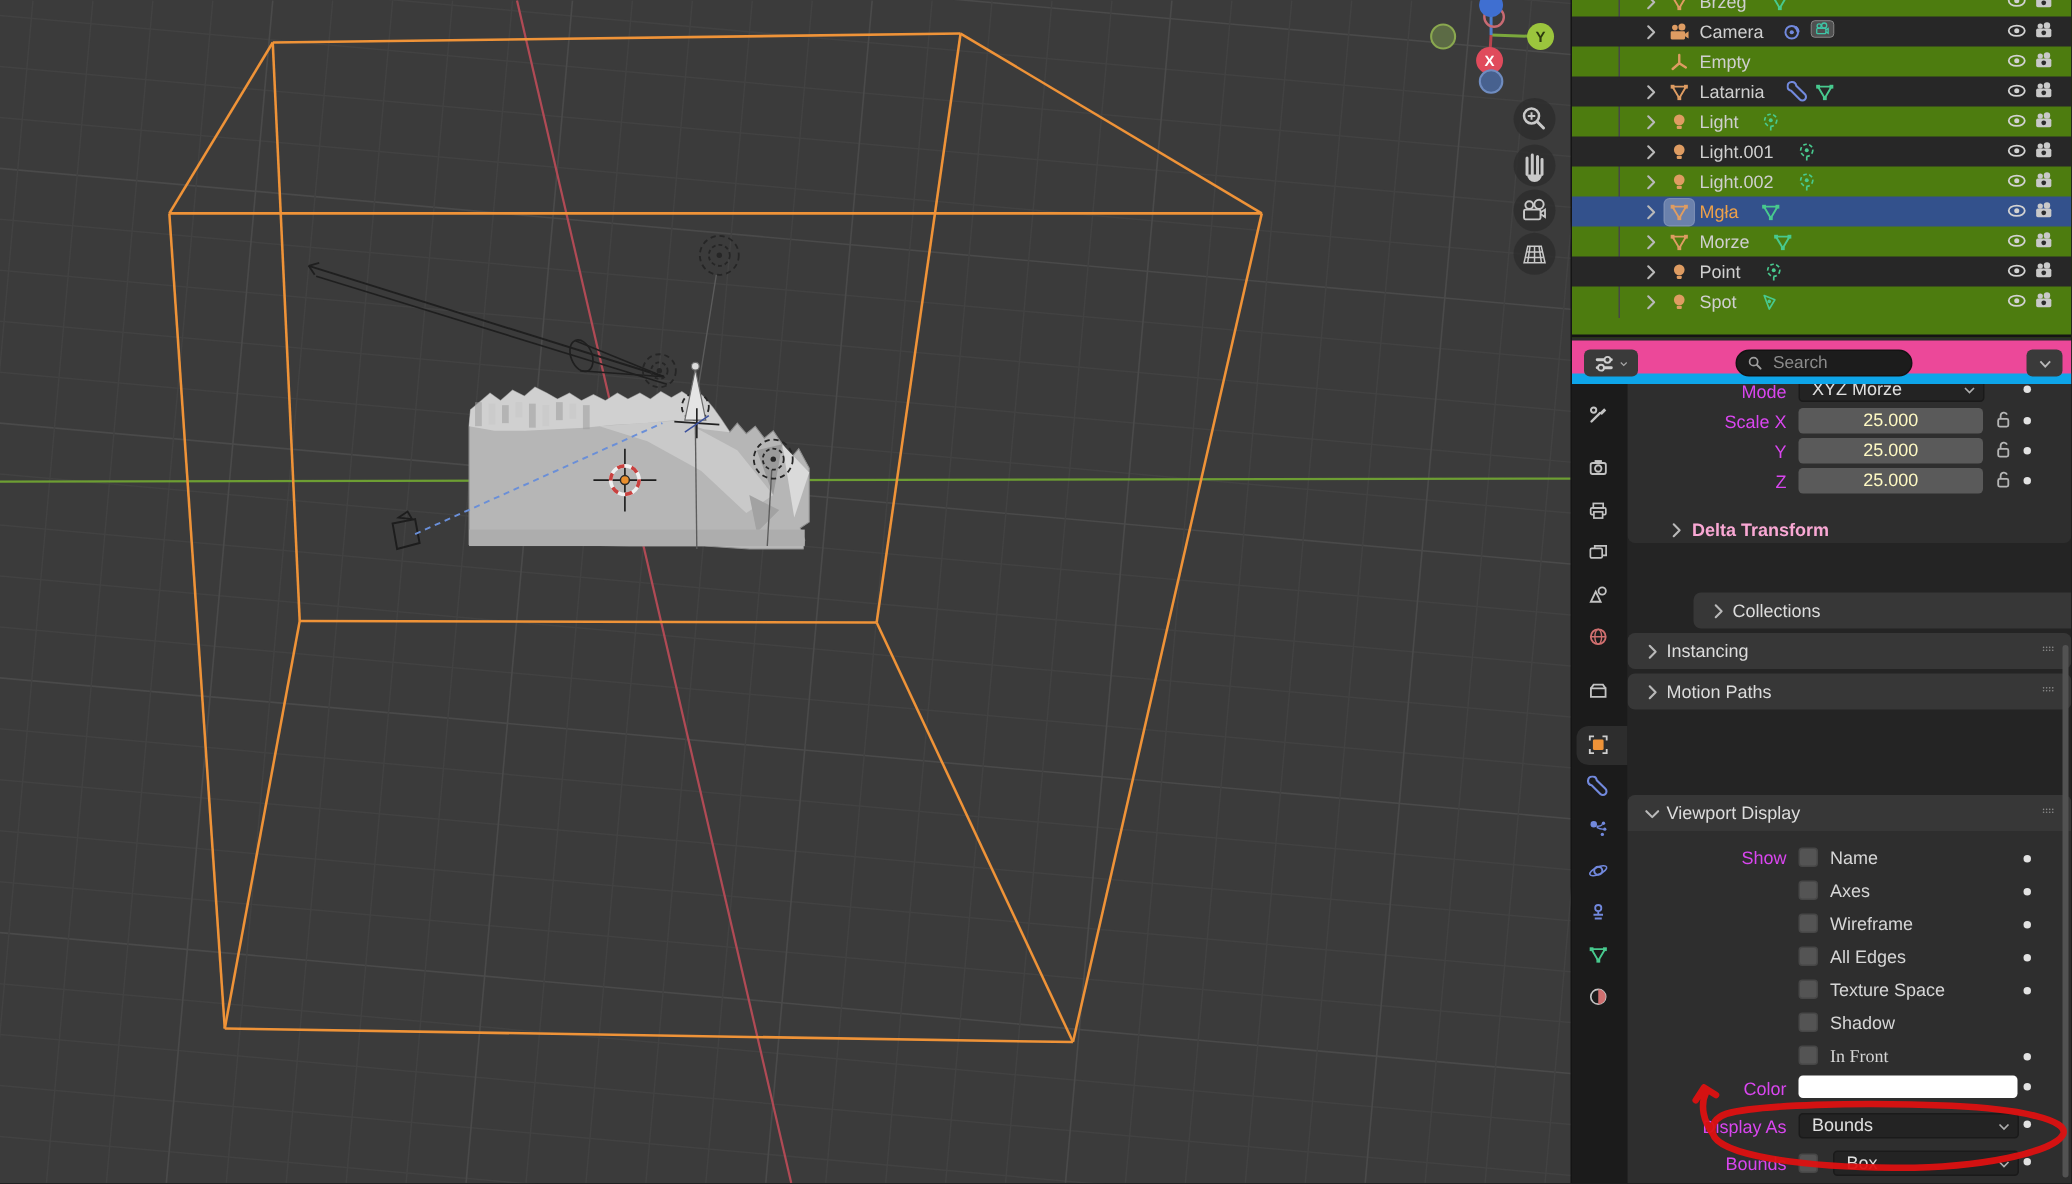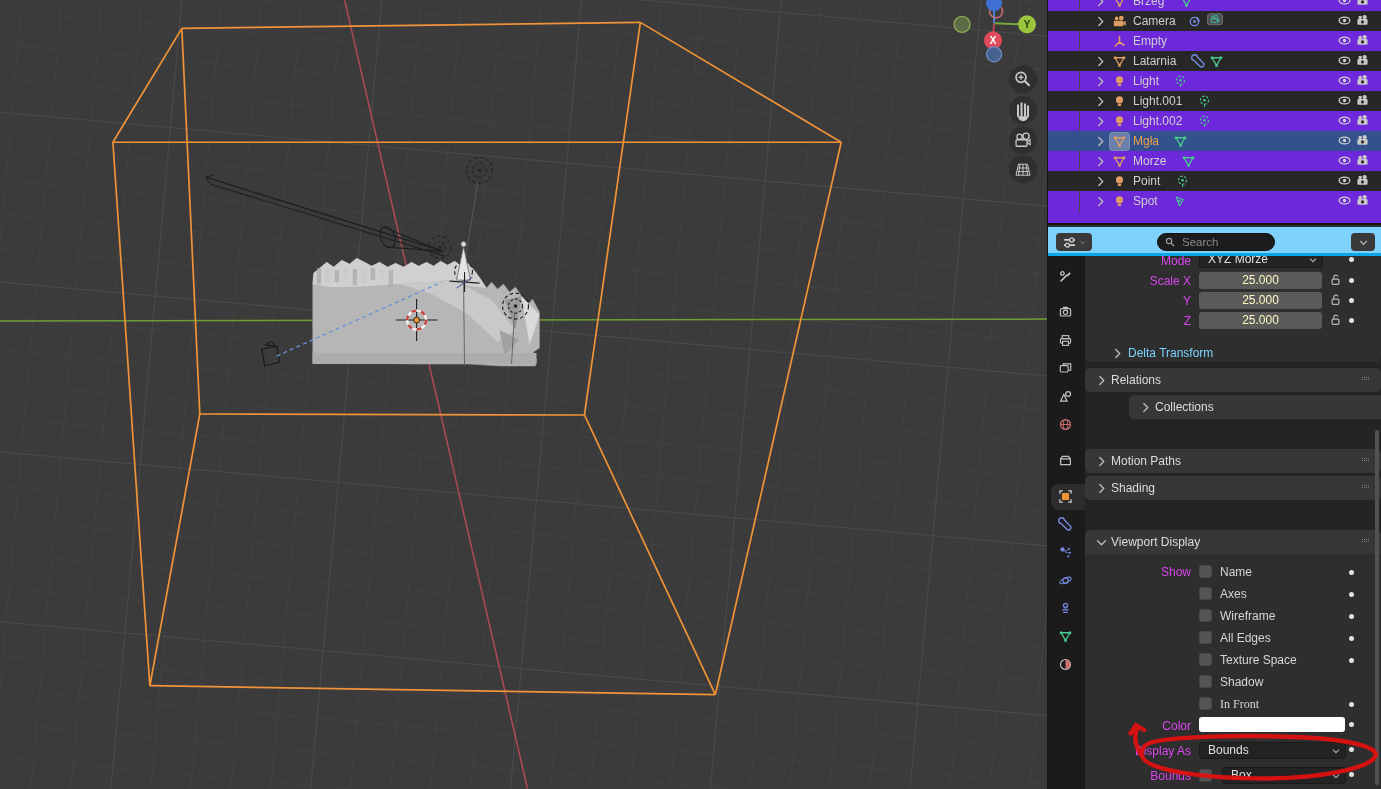--- a/index.html
+++ b/index.html
@@ -3,38 +3,38 @@
 <meta charset="utf-8">
 <style>
   html,body{margin:0;padding:0;background:#111;}
   *{box-sizing:border-box;}
   .screen{position:relative;width:1381px;height:789px;overflow:hidden;
     font-family:"Liberation Sans","DejaVu Sans",sans-serif;background:#2d2d2d;color:#d4d4d4;
     -webkit-font-smoothing:antialiased;}
   
   #viewport{position:absolute;left:0;top:0;width:1048px;height:789px;background:#3b3b3b;border-right:1px solid #151515;}
   
-  #outliner{position:absolute;left:1048px;top:0;width:333px;height:225px;background:#6d28d9;overflow:hidden;border-bottom:2px solid #141414;}
+  #outliner{position:absolute;left:1048px;top:0;width:333px;height:225px;background:#4d7c0f;overflow:hidden;border-bottom:2px solid #141414;}
   #outliner .tree-line{position:absolute;left:31px;top:0;width:1px;height:212px;background:#474747;}
   .olist{position:absolute;left:0;top:-9px;right:0;}
   .orow{position:relative;height:20px;display:flex;align-items:center;font-size:12px;color:#cfcfcf;}
   .orow.alt{background:#272727;}
   .orow.selected{background:#33518c;}
   .orow .slot-ch{position:absolute;left:45px;width:15px;height:15px;}
   .orow .slot-icon{position:absolute;left:62px;width:19px;height:17px;display:flex;align-items:center;justify-content:center;border-radius:3px;}
   .orow.selected .slot-icon.activebg{background:rgba(255,255,255,.28);box-shadow:0 0 0 1px rgba(255,255,255,.35);}
   .orow .oname{position:absolute;left:85px;white-space:nowrap;}
   .orow .extras{position:absolute;display:flex;gap:3px;align-items:center;}
   .orow .eye{position:absolute;left:289px;width:16px;height:16px;}
   .orow .rcam{position:absolute;left:307px;width:16px;height:16px;}
   .orow.selected .oname.active-name{color:#eda14a;}
   svg{display:block;}
   
   #props{position:absolute;left:1048px;top:227px;width:333px;height:562px;background:#242424;}
-  #props-header{position:absolute;left:0;top:0;width:333px;height:29px;background:#7dd3fc;border-bottom:3px solid #0ea5e9;}
+  #props-header{position:absolute;left:0;top:0;width:333px;height:29px;background:#ec4899;border-bottom:7px solid #0ea5e9;}
   .hdr-btn{position:absolute;top:6px;height:18px;background:#3a3a3a;border-radius:4px;display:flex;align-items:center;justify-content:center;gap:1px;}
   #editor-type-btn{left:8px;width:36px;}
   #filter-btn{left:303px;width:24px;}
   #search-box{position:absolute;left:109px;top:6px;width:118px;height:18px;background:#1c1c1c;border:1px solid #131313;border-radius:9px;display:flex;align-items:center;padding:0 6px;gap:4px;}
   #search-box input{flex:1;min-width:0;background:transparent;border:none;outline:none;color:#cfcfcf;font-size:11.5px;font-family:inherit;}
   #search-box input::placeholder{color:#8b8b8b;}
   #tabstrip{position:absolute;left:0;top:29px;width:37px;height:533px;background:#1b1b1b;}
   .ptab{position:absolute;left:10px;width:17px;height:17px;cursor:pointer;}
   .ptab-active-bg{position:absolute;left:3px;width:34px;height:26px;background:#2d2d2d;border-radius:8px 0 0 8px;}
   #pcontent{position:absolute;left:37px;top:29px;width:296px;height:533px;background:#242424;overflow:hidden;}
@@ -46,21 +46,21 @@
   .plabel{position:absolute;left:0;top:3px;width:106px;text-align:right;font-size:12px;color:#d946ef;white-space:nowrap;}
   .num-field{position:absolute;left:114px;width:123px;height:17px;background:#5a5a5a;border-radius:3px;color:#fef9c3;font-size:12px;text-align:center;line-height:17px;}
   .dropdown{position:absolute;height:17px;background:#232323;border:1px solid #1a1a1a;border-radius:3px;color:#e0e0e0;font-size:12px;line-height:15px;padding-left:8px;}
   .dropdown .ddchev{position:absolute;right:3px;top:2px;width:12px;height:12px;}
   .cb{position:absolute;width:13px;height:13px;background:#545454;border-radius:2.5px;border:1px solid #474747;}
   .anim-dot{position:absolute;left:264px;top:8px;width:5px;height:5px;border-radius:50%;background:#e2e2e2;}
   .lockbtn{position:absolute;left:243px;top:2px;width:16px;height:16px;}
   .vd-toggle-label{position:absolute;left:135px;top:3px;font-size:12px;color:#d6d6d6;}
   #pscrollbar{position:absolute;right:2px;top:203px;width:4px;height:355px;background:#525252;border-radius:2px;}
   #annotation{position:absolute;left:0;top:0;pointer-events:none;}
-  .subpanel-row{position:absolute;display:flex;align-items:center;font-size:12px;color:#7dd3fc;}
+  .subpanel-row{position:absolute;display:flex;align-items:center;font-size:12px;color:#f9a8d4;font-weight:bold;}
 </style>
 </head>
 <body>
 
 <div class="screen">
   <svg id="viewport" width="1048" height="789" viewBox="0 0 1048 789" aria-label="3d-viewport">
       <line x1="0" y1="-194" x2="1048" y2="-100" stroke="#424242" stroke-width="1"></line>
       <line x1="0" y1="-160" x2="1048" y2="-66" stroke="#424242" stroke-width="1"></line>
       <line x1="0" y1="-126" x2="1048" y2="-32" stroke="#424242" stroke-width="1"></line>
       <line x1="0" y1="-92" x2="1048" y2="2" stroke="#424242" stroke-width="1"></line>
@@ -789,42 +789,20 @@
         </div>
         <div class="anim-dot" style="top: 62px; left: 264px;"></div>
         <div class="subpanel-row" style="top: 87px; left: 25px; height: 20px;">
           <span>
             <svg viewBox="0 0 16 16" width="15" height="15">
               <path d="M6.2 3.8 L10.4 8 L6.2 12.2" fill="none" stroke="#b9b9b9" stroke-width="1.5" stroke-linecap="round" stroke-linejoin="round"></path>
             </svg>
           </span>
           <span style="margin-left: 3px;">Delta Transform</span>
         </div>
-        <div class="panel-h" style="top: 112px;">
-          <span class="pchev">
-            <svg viewBox="0 0 16 16" width="15" height="15">
-              <path d="M6.2 3.8 L10.4 8 L6.2 12.2" fill="none" stroke="#b9b9b9" stroke-width="1.5" stroke-linecap="round" stroke-linejoin="round"></path>
-            </svg>
-          </span>
-          <span class="ptitle">Relations</span>
-          <span class="grip">
-            <svg viewBox="0 0 15 15" width="13" height="9">
-              <g fill="#8a8a8a">
-                <circle cx="2.3" cy="2.6" r="0.9"></circle>
-                <circle cx="5.7" cy="2.6" r="0.9"></circle>
-                <circle cx="9.1" cy="2.6" r="0.9"></circle>
-                <circle cx="12.5" cy="2.6" r="0.9"></circle>
-                <circle cx="2.3" cy="5.8" r="0.9"></circle>
-                <circle cx="5.7" cy="5.8" r="0.9"></circle>
-                <circle cx="9.1" cy="5.8" r="0.9"></circle>
-                <circle cx="12.5" cy="5.8" r="0.9"></circle>
-              </g>
-            </svg>
-          </span>
-        </div>
         <div class="panel-h" style="top: 139px; margin-left: 44px;">
           <span class="pchev">
             <svg viewBox="0 0 16 16" width="15" height="15">
               <path d="M6.2 3.8 L10.4 8 L6.2 12.2" fill="none" stroke="#b9b9b9" stroke-width="1.5" stroke-linecap="round" stroke-linejoin="round"></path>
             </svg>
           </span>
           <span class="ptitle">Collections</span>
           <span class="grip">
             <svg viewBox="0 0 15 15" width="13" height="9">
               <g fill="#8a8a8a">
@@ -833,49 +811,49 @@
                 <circle cx="9.1" cy="2.6" r="0.9"></circle>
                 <circle cx="12.5" cy="2.6" r="0.9"></circle>
                 <circle cx="2.3" cy="5.8" r="0.9"></circle>
                 <circle cx="5.7" cy="5.8" r="0.9"></circle>
                 <circle cx="9.1" cy="5.8" r="0.9"></circle>
                 <circle cx="12.5" cy="5.8" r="0.9"></circle>
               </g>
             </svg>
           </span>
         </div>
-        <div class="panel-h" style="top: 193px;">
+        <div class="panel-h" style="top: 166px;">
           <span class="pchev">
             <svg viewBox="0 0 16 16" width="15" height="15">
               <path d="M6.2 3.8 L10.4 8 L6.2 12.2" fill="none" stroke="#b9b9b9" stroke-width="1.5" stroke-linecap="round" stroke-linejoin="round"></path>
             </svg>
           </span>
-          <span class="ptitle">Motion Paths</span>
+          <span class="ptitle">Instancing</span>
           <span class="grip">
             <svg viewBox="0 0 15 15" width="13" height="9">
               <g fill="#8a8a8a">
                 <circle cx="2.3" cy="2.6" r="0.9"></circle>
                 <circle cx="5.7" cy="2.6" r="0.9"></circle>
                 <circle cx="9.1" cy="2.6" r="0.9"></circle>
                 <circle cx="12.5" cy="2.6" r="0.9"></circle>
                 <circle cx="2.3" cy="5.8" r="0.9"></circle>
                 <circle cx="5.7" cy="5.8" r="0.9"></circle>
                 <circle cx="9.1" cy="5.8" r="0.9"></circle>
                 <circle cx="12.5" cy="5.8" r="0.9"></circle>
               </g>
             </svg>
           </span>
         </div>
-        <div class="panel-h" style="top: 220px;">
+        <div class="panel-h" style="top: 193px;">
           <span class="pchev">
             <svg viewBox="0 0 16 16" width="15" height="15">
               <path d="M6.2 3.8 L10.4 8 L6.2 12.2" fill="none" stroke="#b9b9b9" stroke-width="1.5" stroke-linecap="round" stroke-linejoin="round"></path>
             </svg>
           </span>
-          <span class="ptitle">Shading</span>
+          <span class="ptitle">Motion Paths</span>
           <span class="grip">
             <svg viewBox="0 0 15 15" width="13" height="9">
               <g fill="#8a8a8a">
                 <circle cx="2.3" cy="2.6" r="0.9"></circle>
                 <circle cx="5.7" cy="2.6" r="0.9"></circle>
                 <circle cx="9.1" cy="2.6" r="0.9"></circle>
                 <circle cx="12.5" cy="2.6" r="0.9"></circle>
                 <circle cx="2.3" cy="5.8" r="0.9"></circle>
                 <circle cx="5.7" cy="5.8" r="0.9"></circle>
                 <circle cx="9.1" cy="5.8" r="0.9"></circle>

